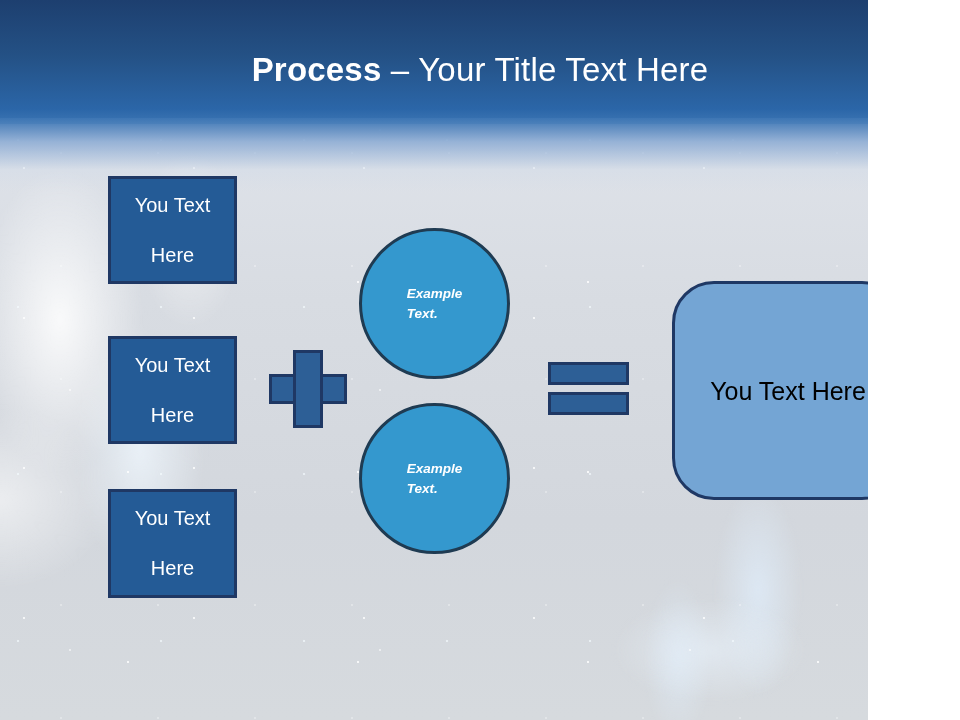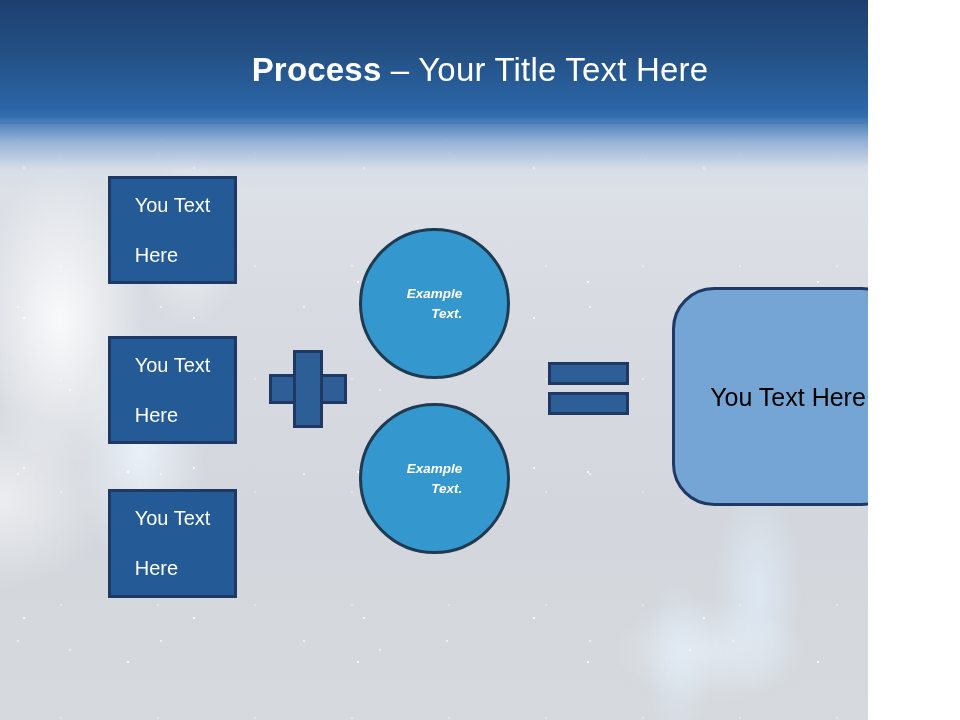--- a/index.html
+++ b/index.html
@@ -111,39 +111,39 @@
 
   
   .sq {
     position: absolute;
     box-sizing: border-box;
     background: #245b96;
     border: 3px solid #1f3864;
     color: #ffffff;
     font-size: 20px;
     line-height: 25px;
-    text-align: left;
+    text-align: center;
     display: flex;
     align-items: center;
     justify-content: center;
   }
   .sq span { display: block; }
 
   .circle {
     position: absolute;
     box-sizing: border-box;
     border-radius: 50%;
     background: #3498ce;
     border: 3px solid #1f3b52;
     color: #ffffff;
     font-size: 13.5px;
     line-height: 20px;
     font-weight: bold;
     font-style: italic;
-    text-align: right;
+    text-align: left;
     display: flex;
     align-items: center;
     justify-content: center;
   }
 
   .plus {
     position: absolute;
   }
   .plus .bar {
     position: absolute;
@@ -232,17 +232,17 @@
       <span>Example</span><br>
       <span>Text.</span>
     </div>
   </div>
 
   <div style="position:absolute; left:548px; top:362px; width:81px; height:53px;">
     <div class="eqbar" style="left:0; top:0;  width:81px; height:23px;"></div>
     <div class="eqbar" style="left:0; top:30px; width:81px; height:23px;"></div>
   </div>
 
-  <div class="round-rect" style="left:672px; top:287px; width:232px; height:219px;">
+  <div class="round-rect" style="left:672px; top:281px; width:232px; height:219px;">
     <span>You Text Here</span>
   </div>
 
 </div>
 
 </body></html>

